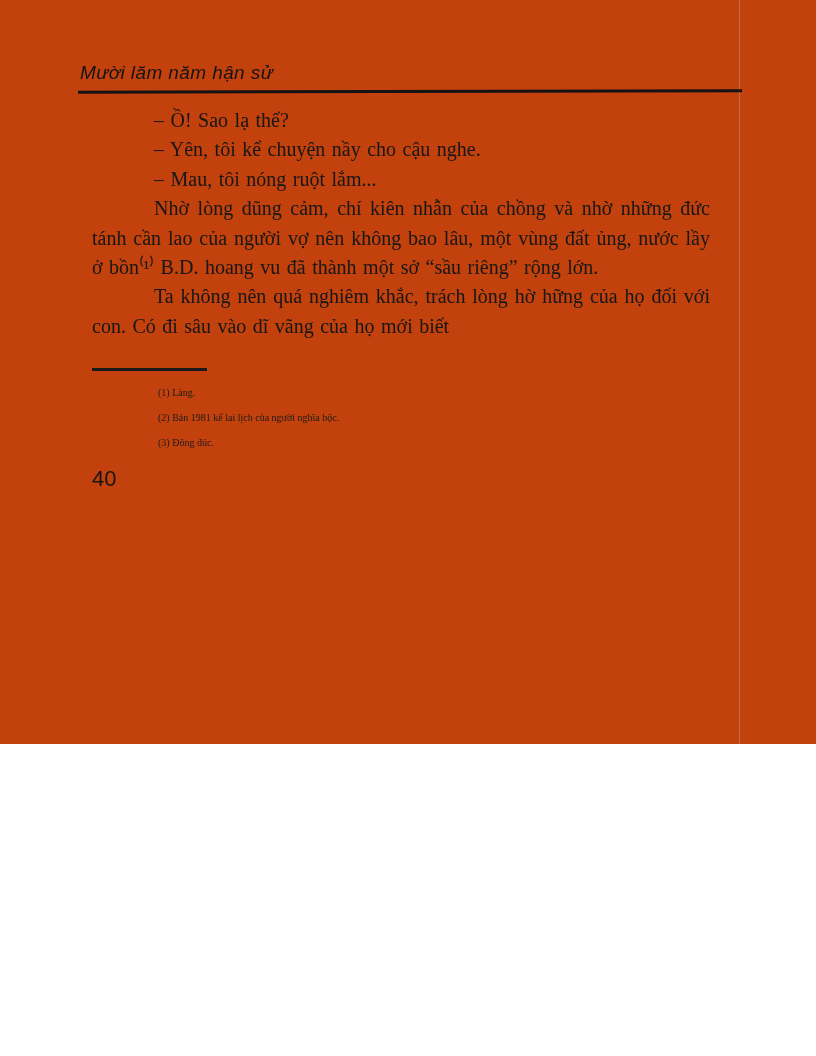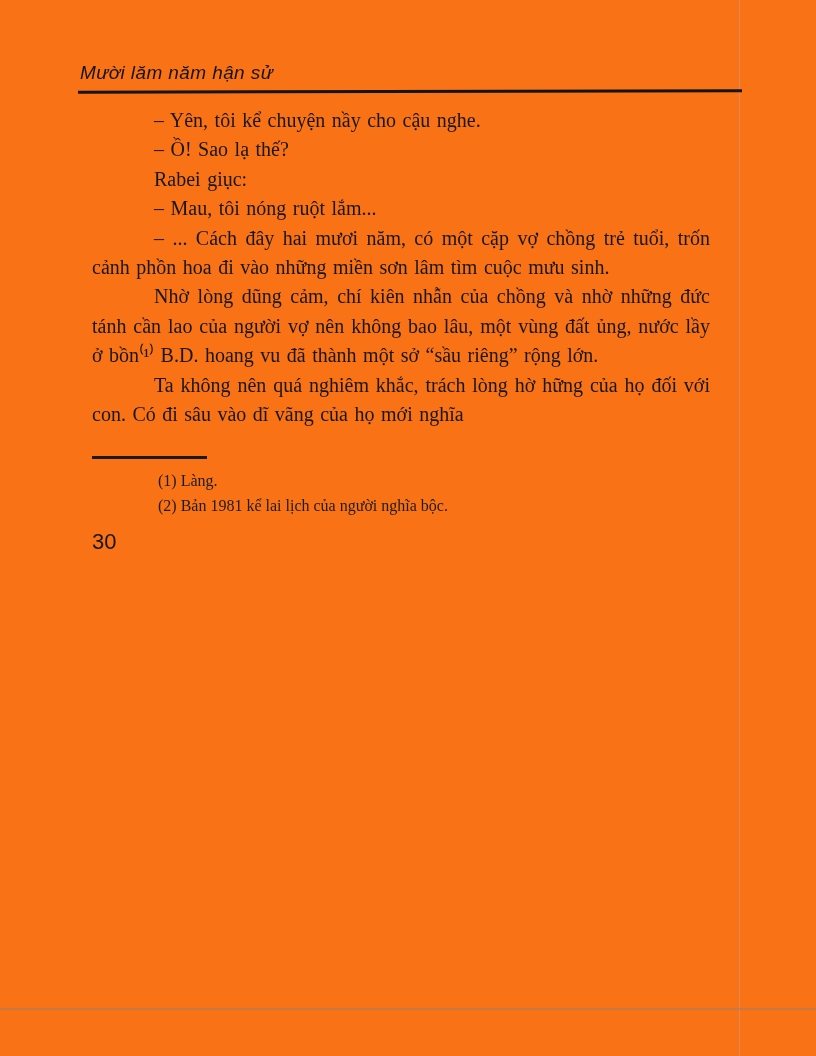--- a/index.html
+++ b/index.html
@@ -3,25 +3,25 @@
 <meta charset="utf-8">
 <style>
   html, body {
     margin: 0;
     padding: 0;
     background: #ffffff;
   }
   .page {
     position: relative;
     width: 816px;
-    height: 1056px;
+    height: 744px;
     margin: 0 auto;
     box-sizing: border-box;
     padding: 63px 106px 0 92px;
-    background: #f97316;
+    background: #c2410c;
     color: #171717;
     overflow: hidden;
   }
   
   .scan-gutter-line {
     position: absolute;
     left: 739px;
     top: 0;
     width: 1px;
     height: 1056px;
@@ -67,21 +67,21 @@
     word-spacing: 1.5px;
   }
   .footnote-separator {
     width: 115px;
     height: 2.5px;
     background: #1a1a1a;
     margin-top: 27px;
   }
   .footnotes {
     font-family: "Liberation Serif", serif;
-    font-size: 16px;
+    font-size: 10px;
     line-height: 25px;
     margin: 9px 0 0 66px;
     color: #1c1c1c;
   }
   .footnote-item {
     margin: 0;
   }
   .page-number {
     font-family: "Liberation Sans", sans-serif;
     font-size: 22px;
@@ -97,31 +97,30 @@
 
   <div class="scan-gutter-line"></div>
   <div class="scan-edge-line"></div>
 
   <div class="page-header">
     <div class="running-title">Mười lăm năm hận sử</div>
     <div class="header-rule"></div>
   </div>
 
   <div class="body-text">
+      <p class="para">– Ồ! Sao lạ thế?</p>
       <p class="para">– Yên, tôi kể chuyện nầy cho cậu nghe.</p>
-      <p class="para">– Ồ! Sao lạ thế?</p>
-      <p class="para">Rabei giục:</p>
       <p class="para">– Mau, tôi nóng ruột lắm...</p>
-      <p class="para">– ... Cách đây hai mươi năm, có một cặp vợ chồng trẻ tuổi, trốn cảnh phồn hoa đi vào những miền sơn lâm tìm cuộc mưu sinh.</p>
       <p class="para">Nhờ lòng dũng cảm, chí kiên nhẫn của chồng và nhờ những đức tánh cần lao của người vợ nên không bao lâu, một vùng đất ủng, nước lầy ở bồn⁽¹⁾ B.D. hoang vu đã thành một sở “sầu riêng” rộng lớn.</p>
-      <p class="para">Ta không nên quá nghiêm khắc, trách lòng hờ hững của họ đối với con. Có đi sâu vào dĩ vãng của họ mới nghĩa</p>
+      <p class="para">Ta không nên quá nghiêm khắc, trách lòng hờ hững của họ đối với con. Có đi sâu vào dĩ vãng của họ mới biết</p>
     </div>
 
   <div class="footnote-separator"></div>
 
   <div class="footnotes">
       <p class="footnote-item">(1) Làng.</p>
       <p class="footnote-item">(2) Bản 1981 kể lai lịch của người nghĩa bộc.</p>
+      <p class="footnote-item">(3) Đông đúc.</p>
     </div>
 
-  <div class="page-number">30</div>
+  <div class="page-number">40</div>
 
 </div>
 
 </body></html>

